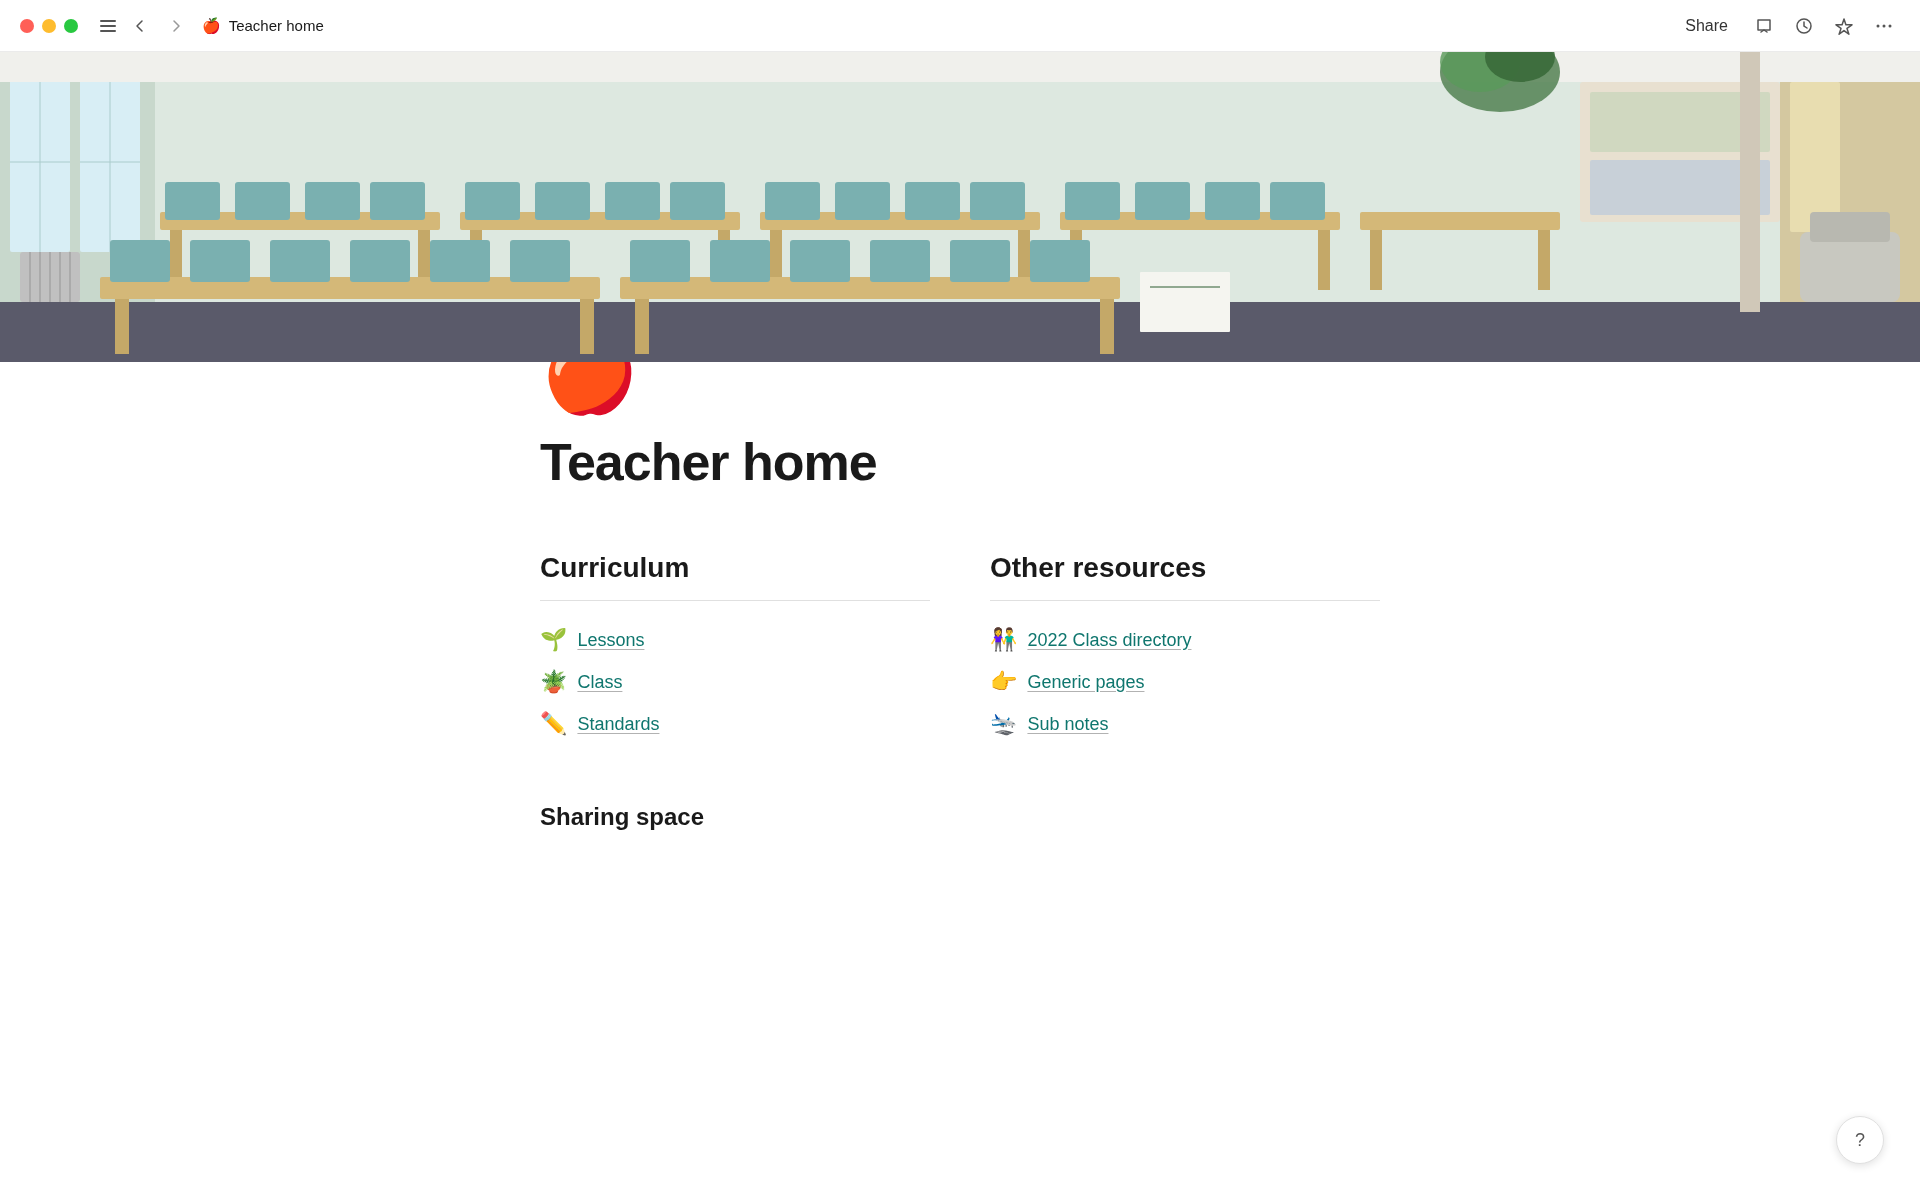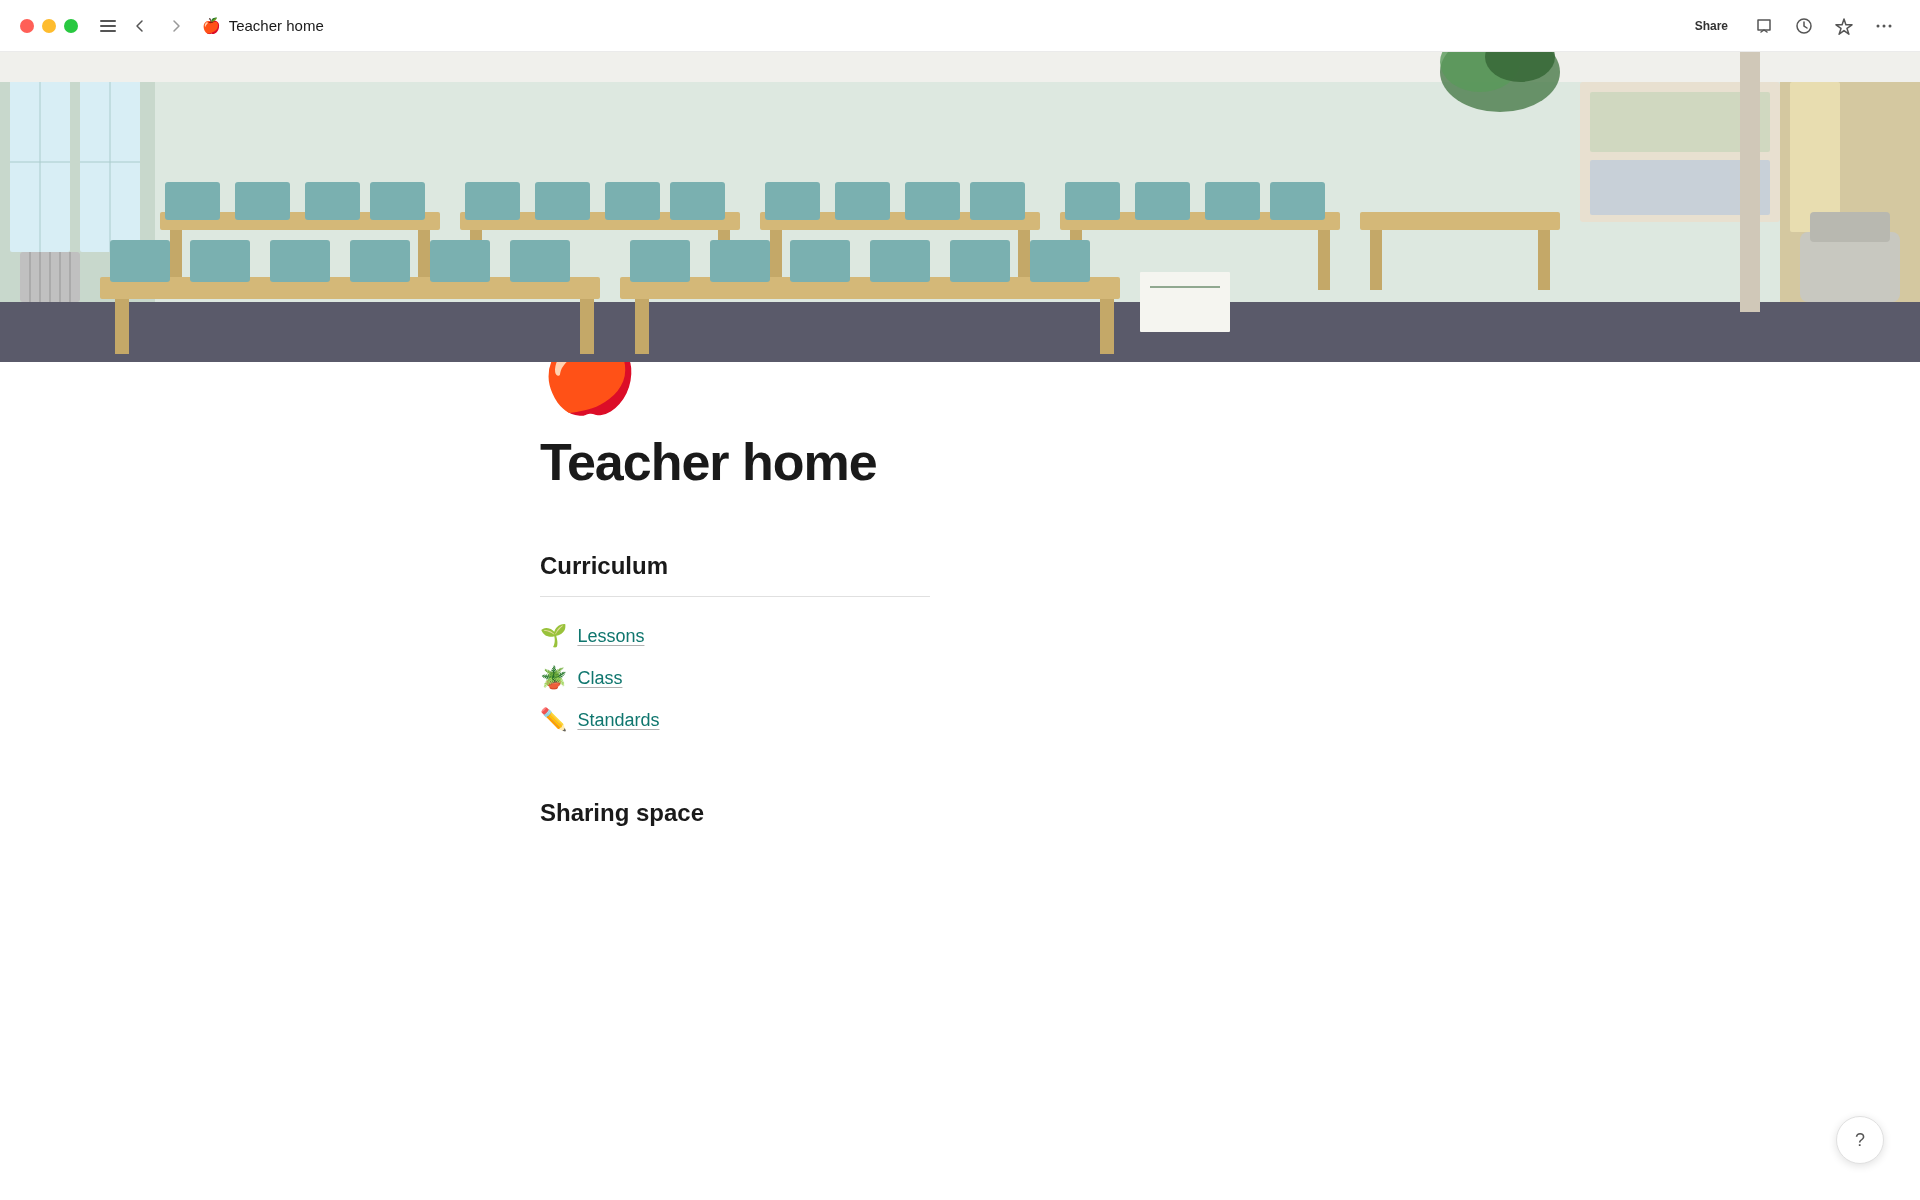--- a/index.html
+++ b/index.html
@@ -100,22 +100,22 @@
       margin-left: auto;
       display: flex;
       align-items: center;
       gap: 8px;
     }
 
     .share-btn {
       background: none;
       border: none;
       cursor: pointer;
-      font-size: 12px;
-      font-weight: 700;
+      font-size: 16px;
+      font-weight: 400;
       color: #333;
       padding: 5px 12px;
       border-radius: 6px;
     }
 
     .icon-btn {
       background: none;
       border: none;
       cursor: pointer;
       width: 32px;
@@ -173,21 +173,21 @@
 
     
     .two-col {
       display: grid;
       grid-template-columns: 1fr 1fr;
       gap: 60px;
       margin-bottom: 60px;
     }
 
     .section-heading {
-      font-size: 24px;
+      font-size: 28px;
       font-weight: 700;
       color: #1a1a1a;
       margin-bottom: 16px;
     }
 
     .section-divider {
       border: none;
       border-top: 1px solid #e0e0e0;
       margin-bottom: 20px;
     }
@@ -444,20 +444,38 @@
             <span class="link-emoji">🪴</span>
             <span class="link-text">Class</span>
           </li>
           <li class="link-item">
             <span class="link-emoji">✏️</span>
             <span class="link-text">Standards</span>
           </li>
         </ul>
       </div>
 
+      <div class="resources-col">
+        <h2 class="section-heading">Other resources</h2>
+        <hr class="section-divider">
+        <ul class="link-list">
+          <li class="link-item">
+            <span class="link-emoji">👫</span>
+            <span class="link-text">2022 Class directory</span>
+          </li>
+          <li class="link-item">
+            <span class="link-emoji">👉</span>
+            <span class="link-text">Generic pages</span>
+          </li>
+          <li class="link-item">
+            <span class="link-emoji">🛬</span>
+            <span class="link-text">Sub notes</span>
+          </li>
+        </ul>
+      </div>
 
     </div>
 
     <div class="sharing-section">
       <h2 class="sharing-heading">Sharing space</h2>
     </div>
 
   </div>
 </div>
 

